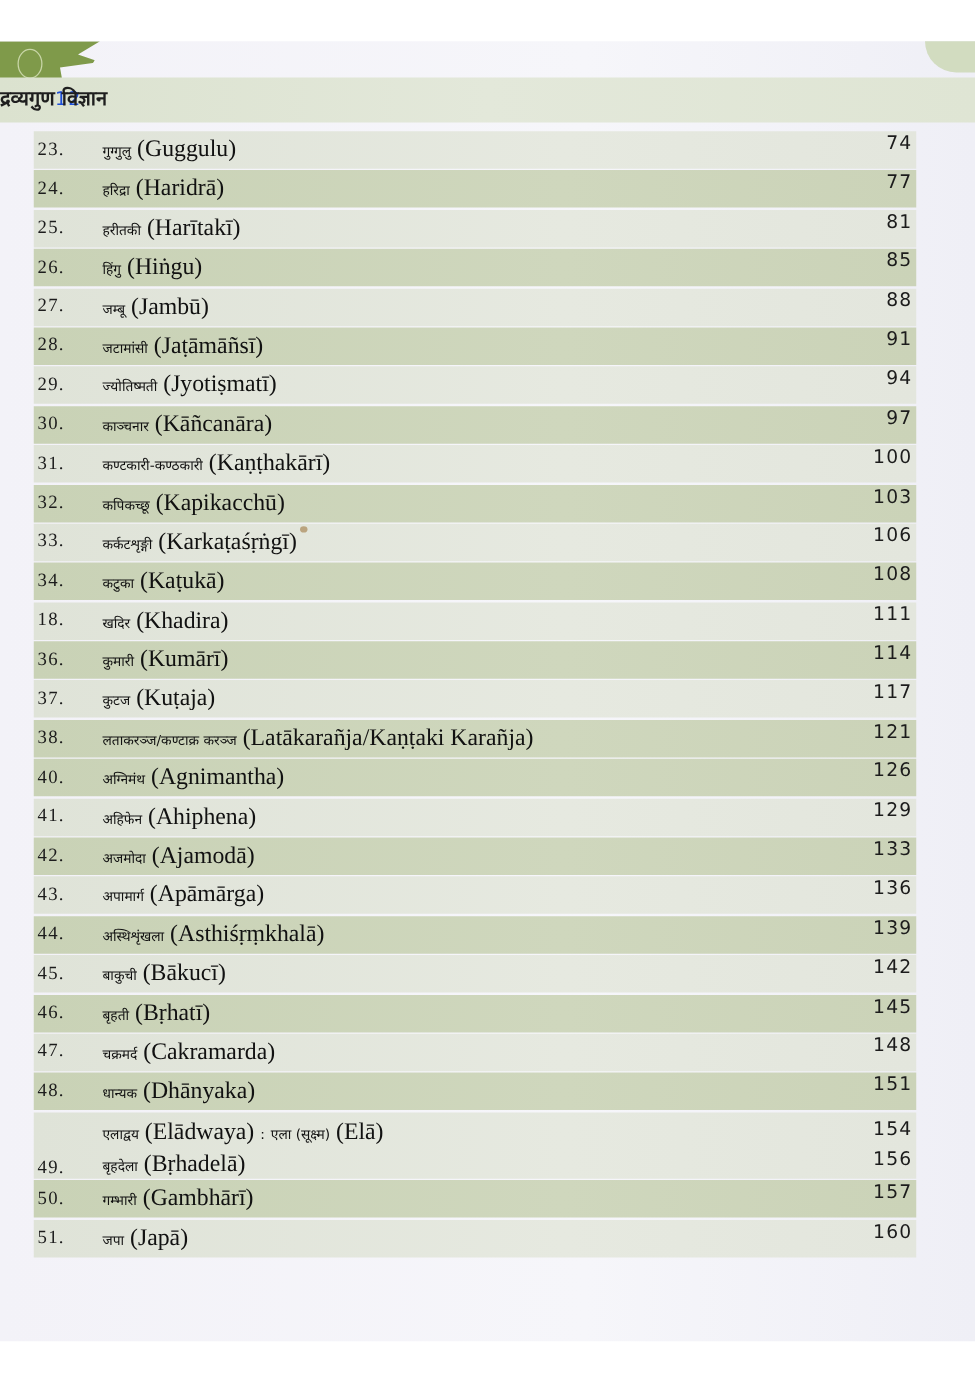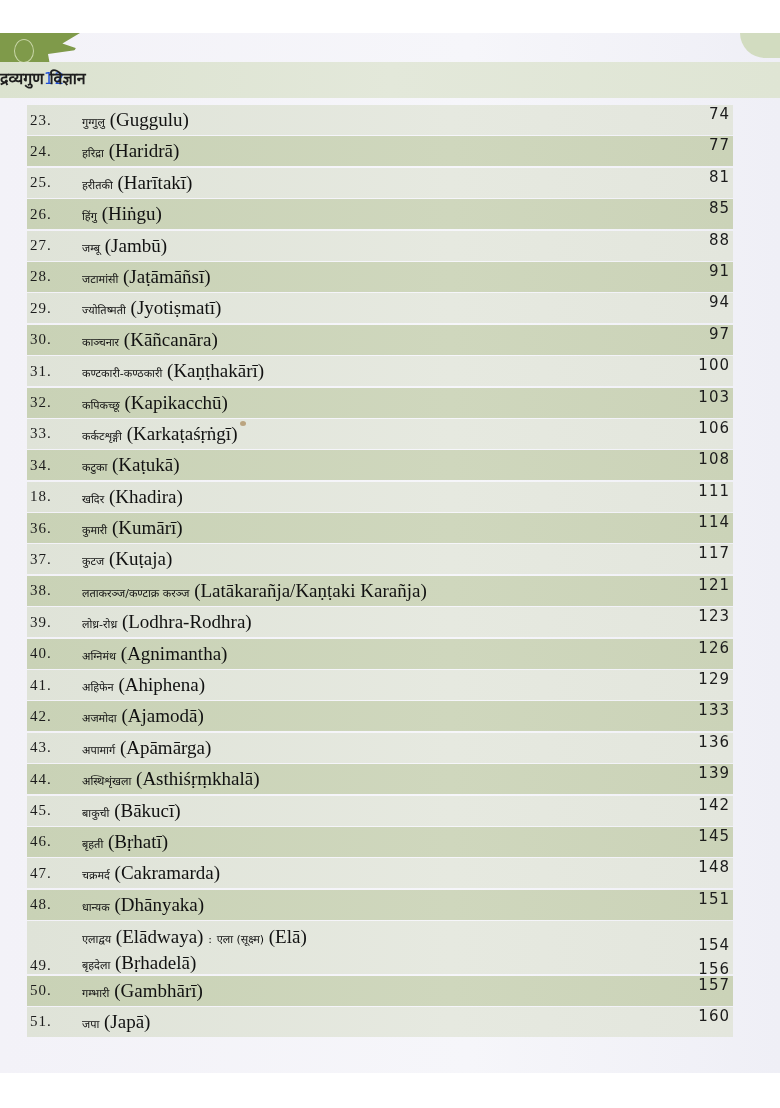--- a/index.html
+++ b/index.html
@@ -126,21 +126,21 @@
     .page-ref {
       position: absolute;
       right: 3px;
       top: 0px;
       font-family: "DejaVu Sans", sans-serif;
       font-size: 15px;
       color: #1c1c1c;
       letter-spacing: 1px;
       text-align: right;
     }
-    .tall .page-ref { top: 12px; line-height: 24px; }
+    .tall .page-ref { top: 1px; line-height: 24px; }
     .tall .page-ref span { display: block; }
     .stain {
       position: absolute;
       left: 240px;
       top: 421px;
       width: 6px;
       height: 5px;
       background: #b09468;
       border-radius: 50%;
       opacity: 0.8;
@@ -232,25 +232,20 @@
       </div>
       <div class="row light">
         <span class="num">37.</span>
         <span class="entry"><span class="deva">कुटज</span> <span>(Kuṭaja)</span></span>
         <span class="page-ref">117</span>
       </div>
       <div class="row dark">
         <span class="num">38.</span>
         <span class="entry"><span class="deva">लताकरञ्ज/कण्टाक्र करञ्ज</span> <span>(Latākarañja/Kaṇṭaki Karañja)</span></span>
         <span class="page-ref">121</span>
-      </div>
-      <div class="row light">
-        <span class="num">39.</span>
-        <span class="entry"><span class="deva">लोध्र-रोध्र</span> <span>(Lodhra-Rodhra)</span></span>
-        <span class="page-ref">123</span>
       </div>
       <div class="row dark">
         <span class="num">40.</span>
         <span class="entry"><span class="deva">अग्निमंथ</span> <span>(Agnimantha)</span></span>
         <span class="page-ref">126</span>
       </div>
       <div class="row light">
         <span class="num">41.</span>
         <span class="entry"><span class="deva">अहिफेन</span> <span>(Ahiphena)</span></span>
         <span class="page-ref">129</span>

